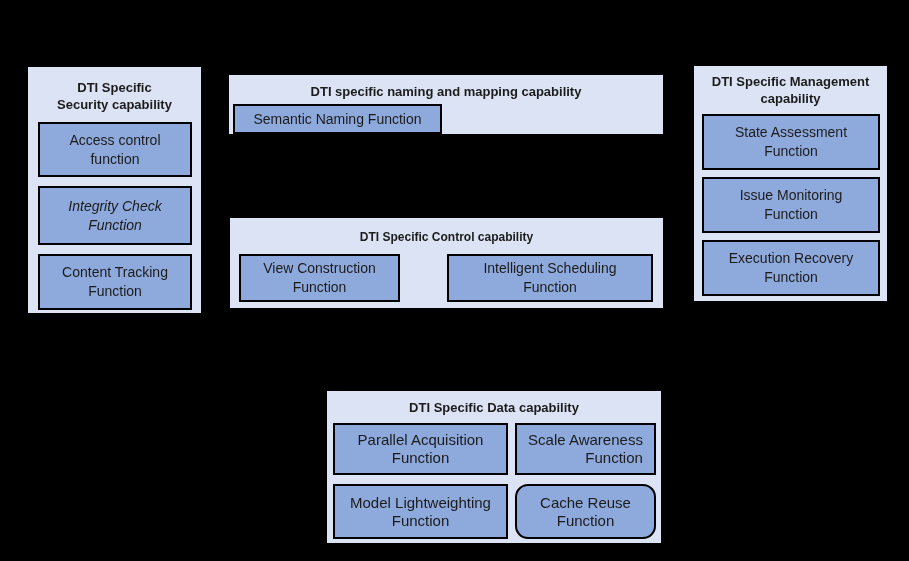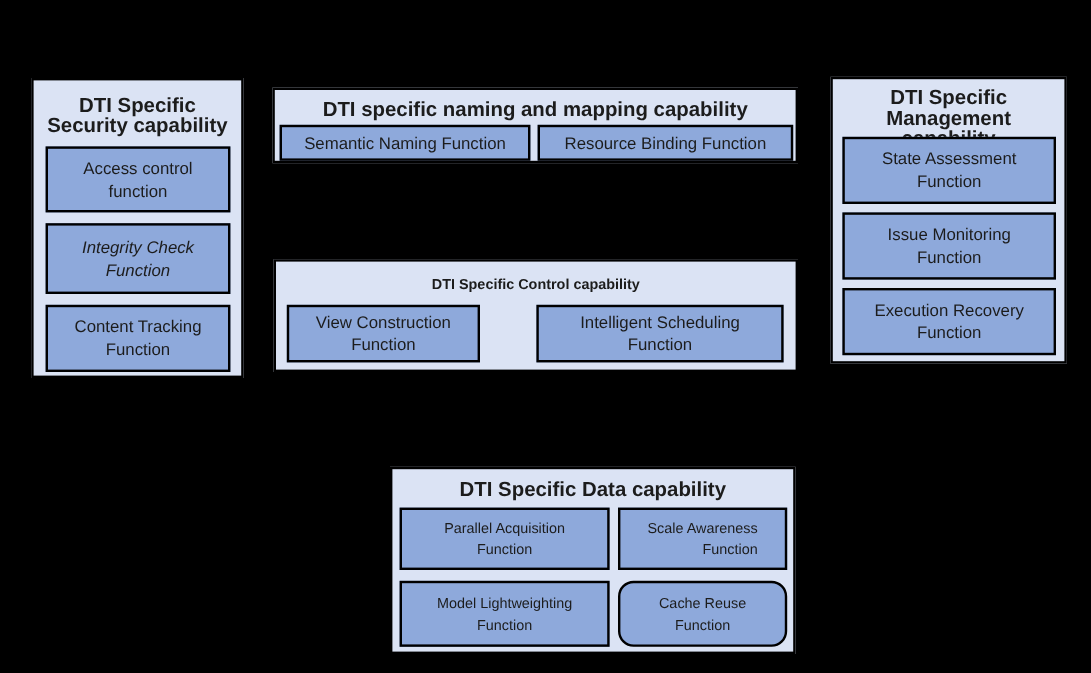--- a/index.html
+++ b/index.html
@@ -22,59 +22,58 @@
   .panel {
     position: absolute;
     background: var(--panel);
     border: 2px solid var(--border);
   }
   .panel-title {
     position: absolute;
     left: 0; right: 0;
     text-align: center;
     font-weight: bold;
-    font-size: 17px;
+    font-size: 13px;
     line-height: 17px;
     white-space: pre-line;
     color: var(--text);
   }
   .panel-title.large { font-size: 12px; line-height: 19px; }
   .fbox {
     position: absolute;
     background: var(--box);
     border: 2px solid var(--border);
     display: flex;
     align-items: center;
     justify-content: center;
     text-align: center;
     font-size: 14px;
     line-height: 19px;
     white-space: pre-line;
     color: var(--text);
   }
-  .fbox.small { font-size: 12px; line-height: 18px; }
+  .fbox.small { font-size: 15px; line-height: 18px; }
 </style>
 </head>
 <body>
 
 <div class="panel" style="left:26px; top:65px; width:177px; height:250px;">
   <div class="panel-title" style="top:12px;">DTI Specific
 Security capability</div>
   <div class="fbox" style="left:10px; top:55px; width:154px; height:55px;">Access control
 function</div>
   <div class="fbox" style="left:10px; top:119px; width:154px; height:59px;font-style:italic;">Integrity Check
 Function</div>
   <div class="fbox" style="left:10px; top:187px; width:154px; height:56px;">Content Tracking
 Function</div>
 </div>
 
 <div class="panel" style="left:227px; top:73px; width:438px; height:63px;">
   <div class="panel-title" style="top:8px;">DTI specific naming and mapping capability</div>
   <div class="fbox" style="left:4px; top:29px; width:209px; height:30px;">Semantic Naming Function</div>
-  <div class="fbox" style="left:219px; top:29px; width:213px; height:30px;">Resource Binding Function</div>
 </div>
 
 <div class="panel" style="left:228px; top:216px; width:437px; height:94px;">
   <div class="panel-title large" style="top:10px;">DTI Specific Control capability</div>
   <div class="fbox" style="left:9px; top:36px; width:161px; height:48px;">View Construction
 Function</div>
   <div class="fbox" style="left:217px; top:36px; width:206px; height:48px;">Intelligent Scheduling
 Function</div>
 </div>
 

